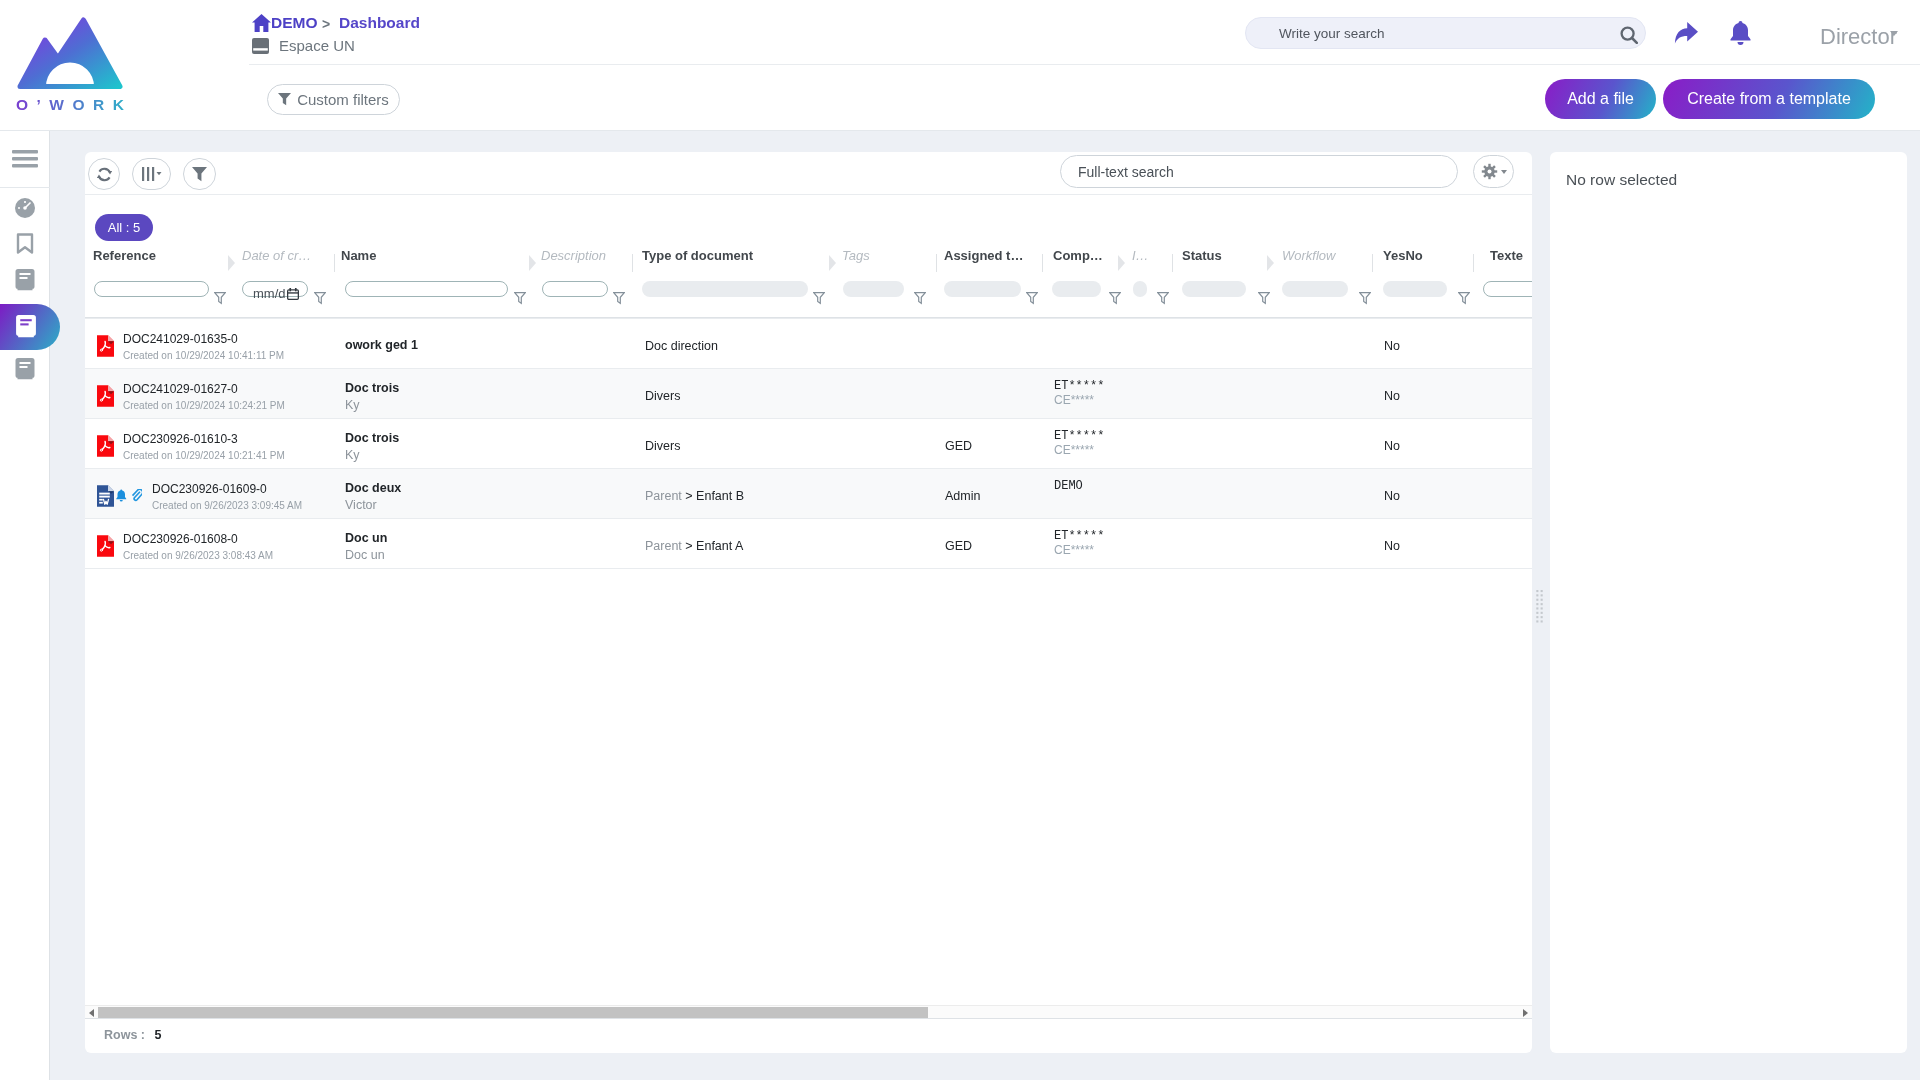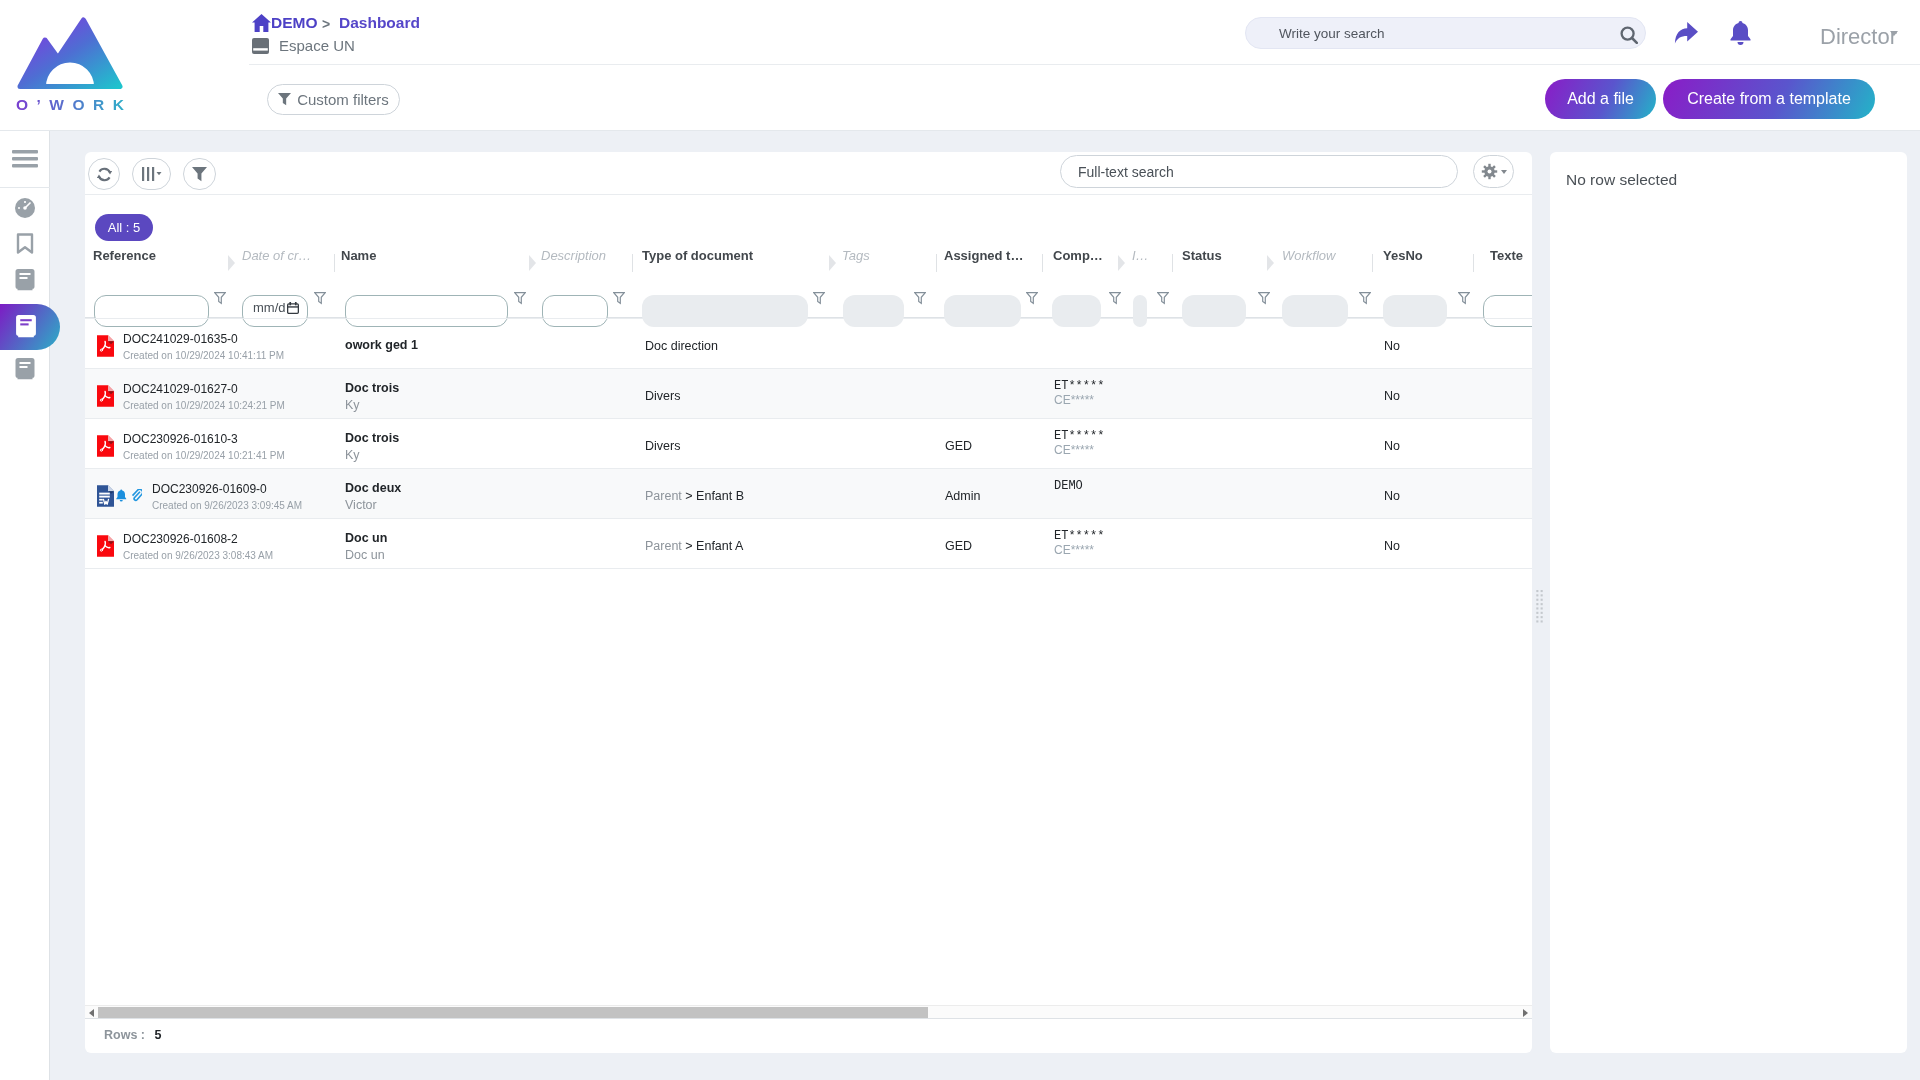--- a/index.html
+++ b/index.html
@@ -33,21 +33,21 @@
 #fulltext .ph { position:absolute; left:17px; top:8px; font-size:14px; color:#495057; }
 #gearbtn { position:absolute; left:1388px; top:3px; width:41px; height:33px; border:1px solid #ced4da; border-radius:17px; display:flex; align-items:center; justify-content:center; gap:3px; }
 #allpill { position:absolute; left:10px; top:62px; width:58px; height:27px; background:#5b48c0; border-radius:14px; color:#fff; font-size:13px; display:flex; align-items:center; justify-content:center; }
 
 .hcell { position:absolute; top:97px; font-size:13px; font-weight:bold; color:#42474c; white-space:nowrap; line-height:14px; }
 .hcell.gray { color:#b4bac0; font-weight:normal;font-style:italic; }
 .hsep { position:absolute; top:102px; height:18px; border-left:1px solid #dfe2e5; }
 .harrow { position:absolute; top:103px; width:0; height:0; border-left:7px solid #e3e5e8; border-top:8px solid transparent; border-bottom:8px solid transparent; }
 
 #filterrow { position:absolute; left:0; top:129px; width:1447px; height:37px; border-bottom:1px solid #dee2e6; }
-.fin { position:absolute; top:14px; height:32px; border-radius:12px; border:1px solid #9fb4b6; background:#fff; }
+.fin { position:absolute; top:0; height:16px; border-radius:12px; border:1px solid #9fb4b6; background:#fff; }
 .fin.dis { background:#e9ecef; border:none; }
 .ffun { position:absolute; top:11px; }
 
 .row { position:absolute; left:0; width:1447px; height:50px; border-top:1px solid #e9ecef; }
 .row.alt { background:#f8f9fa; }
 #rowsend { position:absolute; left:0; top:416px; width:1447px; border-top:1px solid #e9ecef; }
 .ref { position:absolute; left:38px; top:13px; font-size:12px; line-height:14px; color:#212529; }
 .created { position:absolute; left:38px; top:31px; font-size:10px; line-height:11px; color:#98a0a8; }
 .nm { position:absolute; left:260px; font-size:12.5px; line-height:14px; font-weight:bold; color:#212529; }
 .nm2 { position:absolute; left:260px; font-size:12.5px; line-height:14px; color:#8d949b; }
@@ -385,21 +385,21 @@
     <svg class="abs" style="left:12px;top:16px" width="17" height="22" viewBox="0 0 17 21.5">
         <path fill="#fa080e" d="M0 0 H11 L17 6 V21.5 H0 Z"></path>
         <path fill="#f2a9ad" d="M11 0 L17 6 H11 Z"></path>
         <path fill="#8c1013" d="M11 6 H17 L14 9 Z"></path>
         <g fill="none" stroke="#fff" stroke-linecap="round">
           <path d="M8.1 6.3 C8.9 8.8 7.6 11.9 5.4 14.1" stroke-width="1.5"></path>
           <path d="M8.0 10.6 C9.6 12.2 11.4 12.7 12.9 12.3" stroke-width="1.4"></path>
           <circle cx="4.4" cy="14.9" r="1.05" stroke-width="1"></circle>
         </g>
       </svg>
-    <div class="ref">DOC230926-01608-2</div>
+    <div class="ref">DOC230926-01608-0</div>
     <div class="created">Created on 9/26/2023 3:08:43 AM</div>
     <div class="nm" style="top:12px">Doc un</div>
     <div class="nm2" style="top:29px">Doc un</div>
     <div class="typ"><span style="color:#8d949b">Parent</span> &gt; Enfant A</div>
     <div class="asg">GED</div>
     <div class="cmp1">ET*****</div>
     <div class="cmp2">CE*****</div>
     <div class="no">No</div>
   </div>
   <div id="rowsend"></div>

